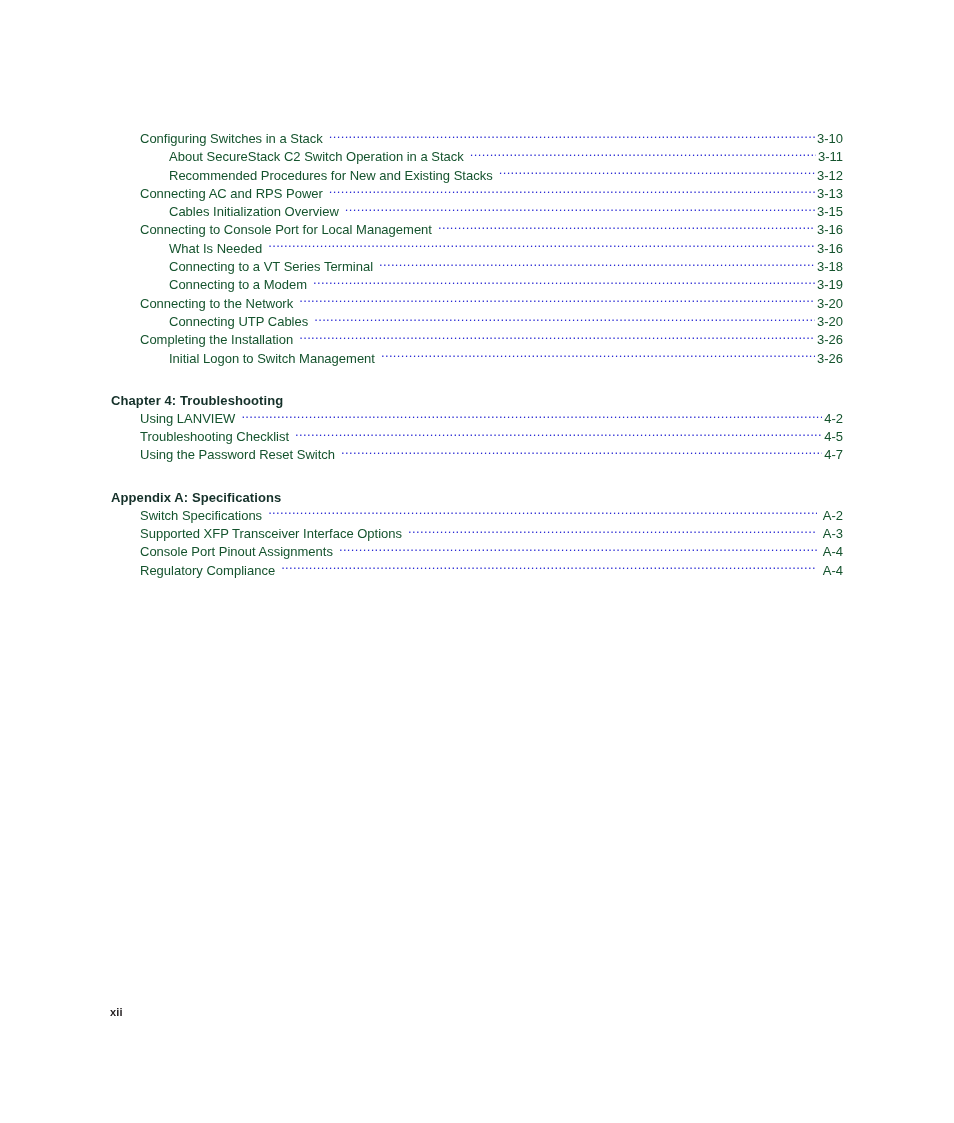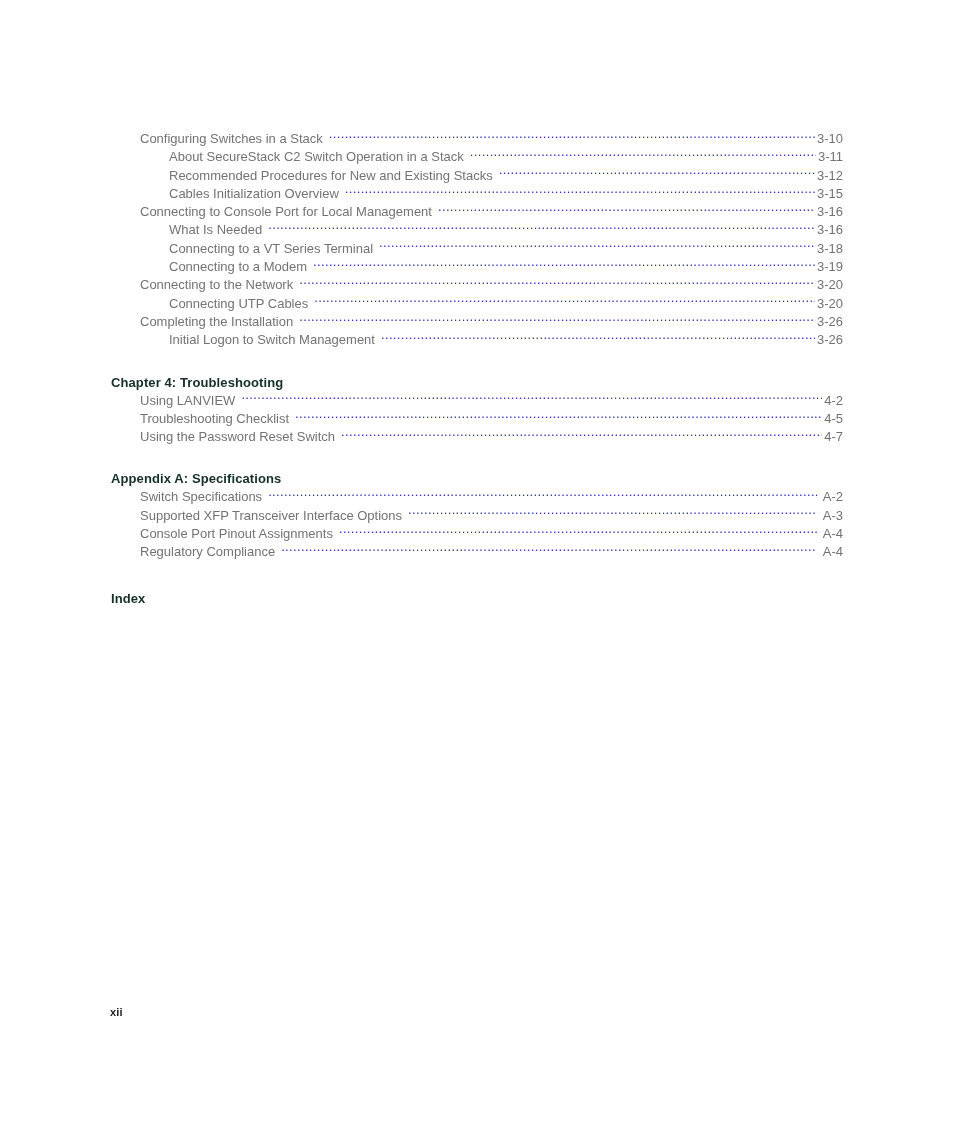--- a/index.html
+++ b/index.html
@@ -51,21 +51,21 @@
     margin-top: 24px;
   }
   .group.spaced-lg {
     margin-top: 28px;
   }
 
   
   .entry {
     display: flex;
     align-items: baseline;
-    color: #737373;
+    color: #14532d;
     font-size: 13px;
     line-height: 18.3px;
     white-space: nowrap;
   }
   .entry .title {
     flex: 0 0 auto;
     padding-right: 5px;
   }
   .entry .leader {
     flex: 1 1 auto;
@@ -128,20 +128,25 @@
         <div class="entry lvl2">
           <span class="title">About SecureStack C2 Switch Operation in a Stack</span>
           <span class="leader"></span>
           <span class="page-num">3-11</span>
         </div>
         <div class="entry lvl2">
           <span class="title">Recommended Procedures for New and Existing Stacks</span>
           <span class="leader"></span>
           <span class="page-num">3-12</span>
         </div>
+        <div class="entry lvl1">
+          <span class="title">Connecting AC and RPS Power</span>
+          <span class="leader"></span>
+          <span class="page-num">3-13</span>
+        </div>
         <div class="entry lvl2">
           <span class="title">Cables Initialization Overview</span>
           <span class="leader"></span>
           <span class="page-num">3-15</span>
         </div>
         <div class="entry lvl1">
           <span class="title">Connecting to Console Port for Local Management</span>
           <span class="leader"></span>
           <span class="page-num">3-16</span>
         </div>
@@ -215,20 +220,17 @@
           <span class="title">Console Port Pinout Assignments</span>
           <span class="leader"></span>
           <span class="page-num">A-4</span>
         </div>
         <div class="entry lvl1 pad-page">
           <span class="title">Regulatory Compliance</span>
           <span class="leader"></span>
           <span class="page-num">A-4</span>
         </div>
       </div>
-      <div class="group spaced-lg">
-        <div class="section-heading heading-row">Index</div>
-      </div>
     </div>
 
   <div class="folio">xii</div>
 
 </div>
 
 </body></html>

